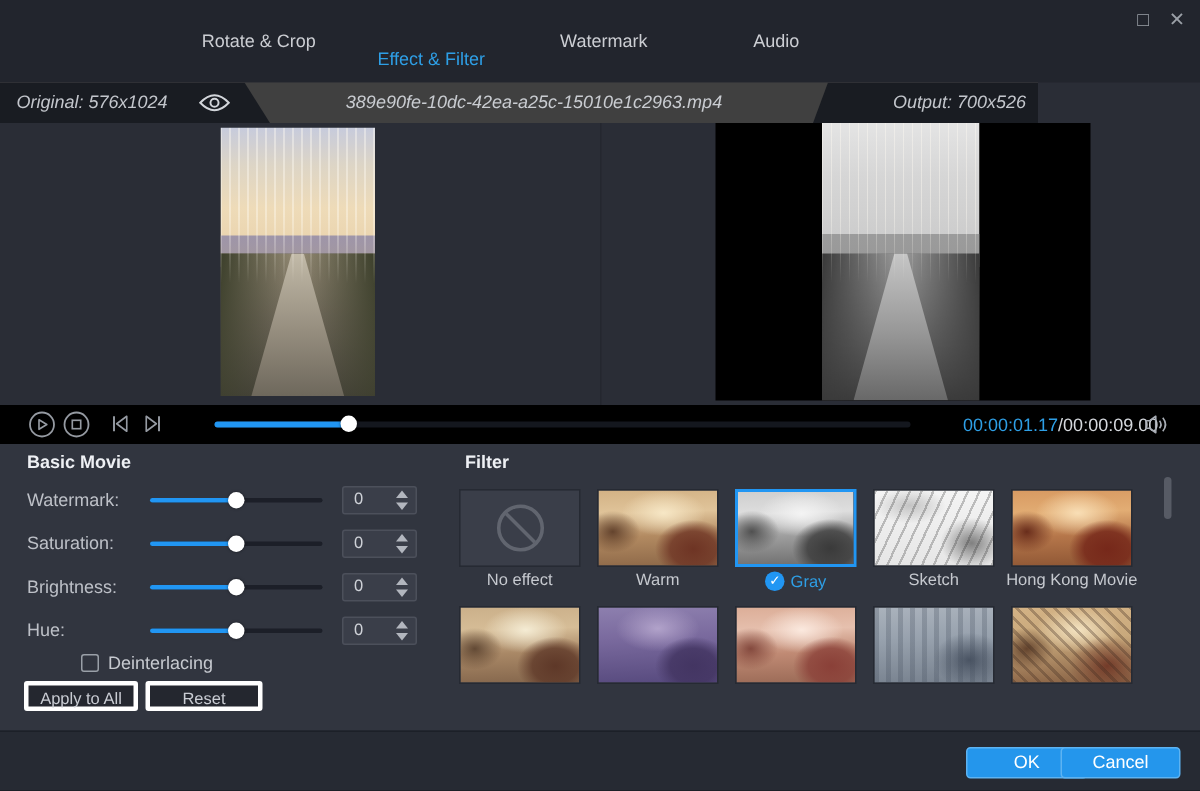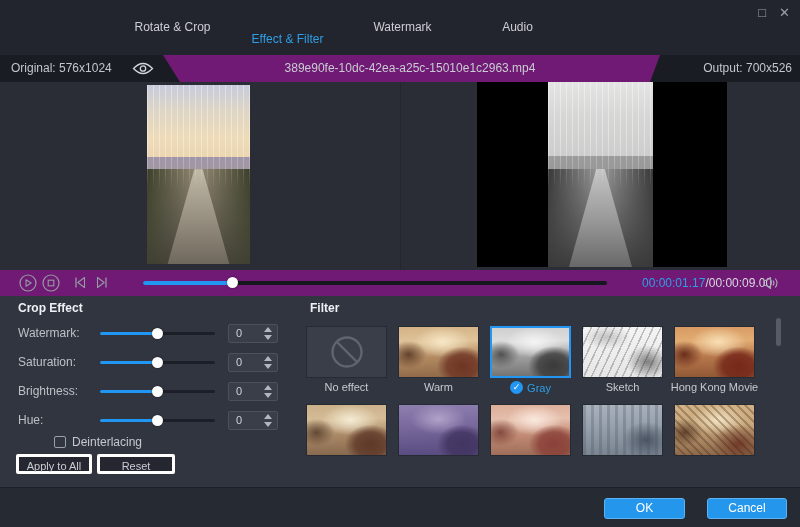--- a/index.html
+++ b/index.html
@@ -10,21 +10,21 @@
   
   .titlebar { position:absolute; left:0; top:0; width:800px; height:55px; background:#22252d; }
   .tabs { position:absolute; left:115px; top:0; height:55px; display:flex; }
   .tab { width:115px; height:55px; line-height:55px; text-align:center; font-size:12px; color:#ccced3; position:relative; cursor:default; }
   .tab.active { color:#2e9fe6;margin-top:12px; }
   .tab.active::after { content:""; position:absolute; left:3px; right:3px; bottom:6px; height:2px; background:#2e9fe6; }
   .win-controls { position:absolute; top:5px; right:10px; display:flex; gap:13px; color:#9ba0a7; font-size:13px; }
   .win-controls span { cursor:default; }
 
   
-  .infobar { position:absolute; left:0; top:55px; width:800px; height:27px; background:#701a75; font-size:12px; color:#c3c6cc; }
+  .infobar { position:absolute; left:0; top:55px; width:692px; height:27px; background:#404040; font-size:12px; color:#c3c6cc;font-style:italic; }
   .strip-left { position:absolute; left:0; top:0; width:180px; height:27px; background:#191c22;
     clip-path:polygon(0 0, 163px 0, 180px 27px, 0 27px); }
   .strip-right { position:absolute; right:0; top:0; width:150px; height:27px; background:#191c22;
     clip-path:polygon(10px 0, 150px 0, 150px 27px, 0 27px); }
   .orig-label { position:absolute; left:11px; top:0; line-height:27px; }
   .eye-btn { position:absolute; left:132px; top:6px; width:22px; height:15px; }
   .fname { position:absolute; left:180px; right:160px; top:0; line-height:27px; text-align:center; color:#c9ccd1; white-space:nowrap; overflow:hidden; }
   .out-label { position:absolute; right:8px; top:0; line-height:27px; }
 
   
@@ -51,21 +51,21 @@
   .orig-scene .path { background:linear-gradient(180deg,#c2baa8 0%, #958d7e 55%, #6e685c 100%); }
   .gray-scene .sky { background:linear-gradient(180deg,#e4e4e4 0%, #d6d6d6 40%, #cacaca 100%); }
   .gray-scene .mtn { background:linear-gradient(180deg, rgba(150,150,150,.9), rgba(125,125,125,.65)); }
   .gray-scene .ground { background:
       linear-gradient(100deg, #383838 0%, rgba(56,56,56,0) 42%),
       linear-gradient(260deg, #383838 0%, rgba(56,56,56,0) 42%),
       linear-gradient(180deg,#9a9a9a 0%, #6f6f6f 45%, #3c3c3c 100%); }
   .gray-scene .path { background:linear-gradient(180deg,#c6c6c6 0%, #969696 55%, #686868 100%); }
 
   
-  .transport { position:absolute; left:0; top:270px; width:800px; height:26px; background:#701a75; }
+  .transport { position:absolute; left:0; top:270px; width:800px; height:26px; background:#000000; }
   .t-btn { position:absolute; top:4px; width:18px; height:18px; }
   .t-icon14 { position:absolute; top:6px; width:14px; height:13px; }
   .seek { position:absolute; left:143px; top:11px; width:464px; height:4px; background:#14171e; border-radius:2px; }
   .seek-fill { position:absolute; left:0; top:0; height:4px; width:90px; background:#2196f3; border-radius:2px; }
   .seek-thumb { position:absolute; left:84px; top:-4px; width:11px; height:11px; background:#fff; border-radius:50%; box-shadow:0 0 2px rgba(0,0,0,.6); }
   .time { position:absolute; left:642px; top:0; height:26px; line-height:26px; font-size:12px; white-space:nowrap; }
   .time .cur { color:#2e9fe6; }
   .time .tot { color:#d6d9de; }
   .vol-btn { position:absolute; left:762px; top:6px; width:18px; height:14px; }
 
@@ -144,21 +144,21 @@
       radial-gradient(26px 20px at 12% 55%, rgba(90,58,38,.9), rgba(90,58,38,0) 70%),
       radial-gradient(34px 26px at 80% 78%, rgba(110,52,36,.9), rgba(110,52,36,0) 75%),
       radial-gradient(40px 22px at 55% 30%, rgba(248,233,200,.9), rgba(248,233,200,0) 70%),
       linear-gradient(178deg, #d3b285 0%, #c9a97c 40%, #8a6446 100%); }
   .fscroll { position:absolute; left:776px; top:22px; width:5px; height:28px; background:#575b65; border-radius:3px; }
 
   
   .footer { position:absolute; left:0; top:487px; width:800px; height:40px; background:#262a33; border-top:1px solid #1c2028; }
   .btn-blue { position:absolute; top:10px; height:21px; background:#2496ec; border:1px solid #5db3f2; border-radius:3px;
     color:#fff; font-size:12px; text-align:center; line-height:19px; cursor:default; }
-  .btn-ok { left:604px; width:81px; }
+  .btn-ok { left:644px; width:81px; }
   .btn-cancel { left:707px; width:80px; }
 
   svg { display:block; }
 </style>
 </head>
 <body>
 
 <div class="app">
 
   <div class="titlebar">
@@ -247,21 +247,21 @@
     <span class="vol-btn">
       <svg width="18" height="14" viewBox="0 0 18 14">
         <path d="M2 4.5 H4.5 L8.5 1.5 V12.5 L4.5 9.5 H2 Z" fill="none" stroke="#a8adb5" stroke-width="1.1" stroke-linejoin="round"></path>
         <path d="M11 4.5 Q13 7 11 9.5" fill="none" stroke="#a8adb5" stroke-width="1.1"></path>
         <path d="M13.2 2.5 Q16.8 7 13.2 11.5" fill="none" stroke="#a8adb5" stroke-width="1.1"></path>
       </svg>
     </span>
   </div>
 
   <div class="panel">
-    <div class="sec-title" style="left:18px">Crop Effect</div>
+    <div class="sec-title" style="left:18px">Basic Movie</div>
 
     <div class="fx-row" style="top:28px">
       <span class="fx-label">Watermark:</span>
       <div class="fx-slider">
           <div class="fx-fill"></div>
           <div class="fx-thumb"></div>
         </div>
       <div class="spin">
         <span class="spin-val">0</span>
         <div class="spin-arrows">

